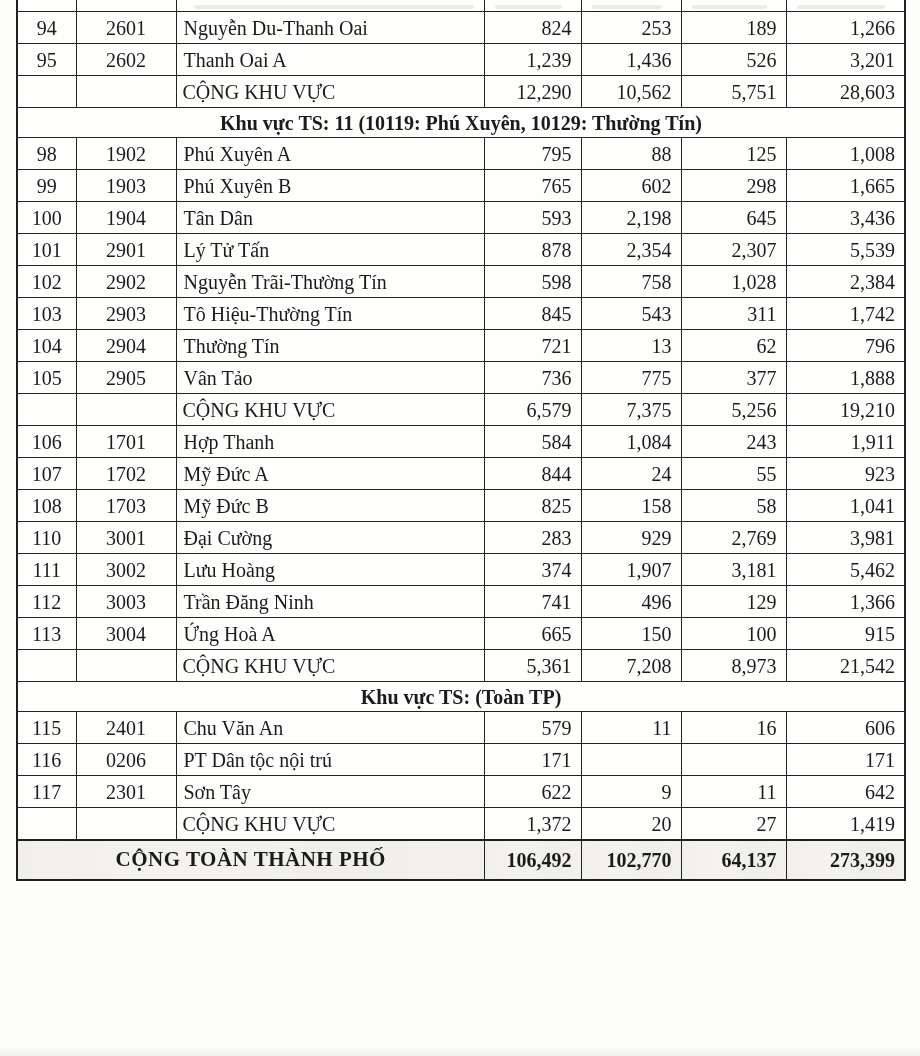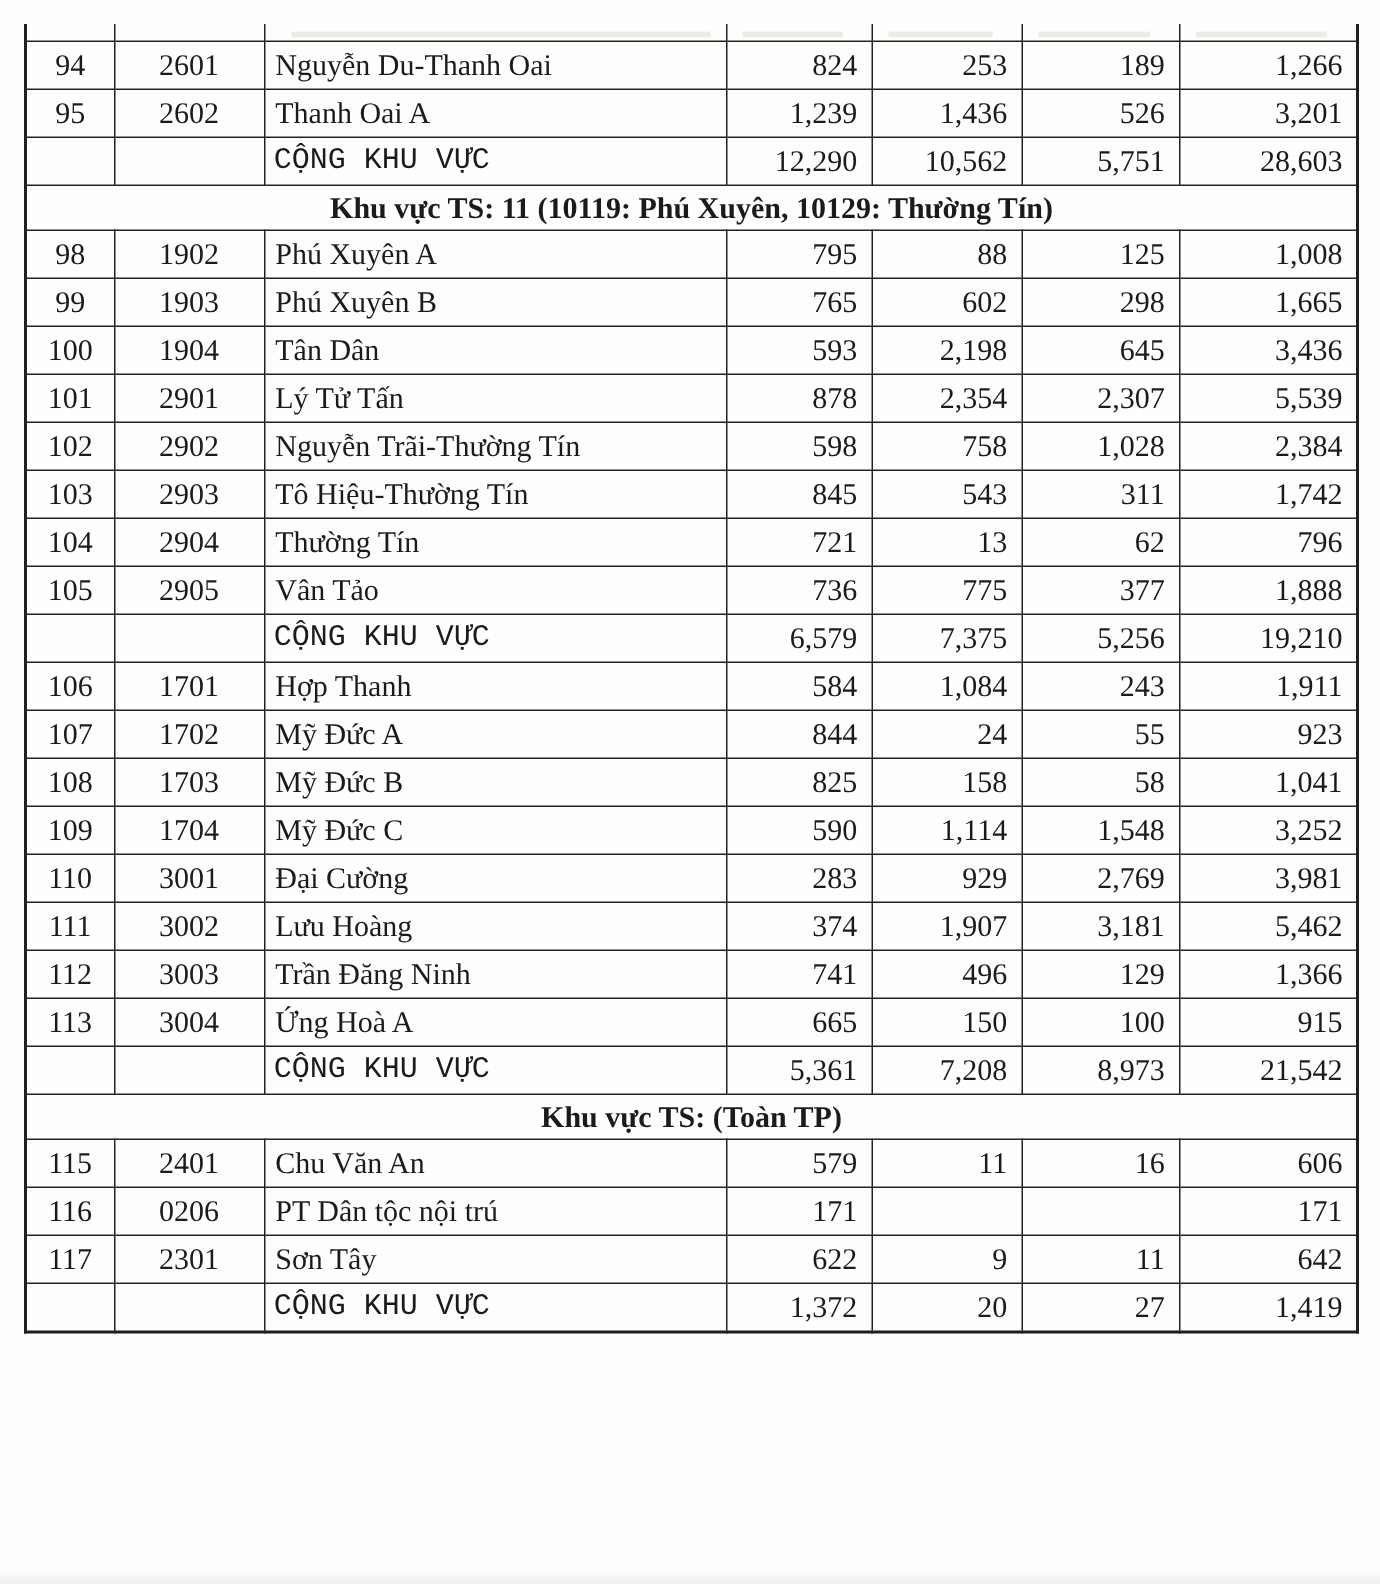--- a/index.html
+++ b/index.html
@@ -11,21 +11,21 @@
     width: 920px;
     height: 1056px;
     overflow: hidden;
     background: #fdfdfc;
     font-family: "Liberation Serif", "DejaVu Serif", serif;
     color: #1b1b1b;
   }
   table.doc-table {
     position: absolute;
     left: 16px;
-    top: 16px;
+    top: 0;
     width: 888px;
     border-collapse: collapse;
     table-layout: fixed;
     border: 2px solid #1f1f1f;
     border-top: none;
     background: #fefefd;
   }
   td {
     border: 1px solid #232323;
     font-size: 20px;
@@ -42,21 +42,21 @@
 
   .col-stt   { text-align: center; }
   .col-code  { text-align: center; }
   .col-name  { text-align: left; padding-left: 7px; margin-top: 36px; }
   .col-num   { text-align: right; padding-right: 9px; }
 
   tr.section-header-row td {
     text-align: center;
     font-weight: bold;
   }
-  tr.summary-row td.col-name { padding-left: 6px; font-family: Liberation Mono, monospace; }
+  tr.summary-row td.col-name { padding-left: 6px; }
   tr.grand-total-row td {
     font-weight: bold;
     border-top: 2px solid #1f1f1f;
     background: linear-gradient(90deg, #f0efec 0%, #f4f3f0 35%, #efeeeb 70%, #f2f1ee 100%);
   }
   tr.grand-total-row td.gt-label {
     text-align: center;
     font-size: 21px;
     letter-spacing: 0.5px;
   }
@@ -246,29 +246,20 @@
         <tr class="data-row">
           <td class="col-stt">108</td>
           <td class="col-code">1703</td>
           <td class="col-name">Mỹ Đức B</td>
           <td class="col-num">825</td>
           <td class="col-num">158</td>
           <td class="col-num">58</td>
           <td class="col-num">1,041</td>
         </tr>
         <tr class="data-row">
-          <td class="col-stt">109</td>
-          <td class="col-code">1704</td>
-          <td class="col-name">Mỹ Đức C</td>
-          <td class="col-num">590</td>
-          <td class="col-num">1,114</td>
-          <td class="col-num">1,548</td>
-          <td class="col-num">3,252</td>
-        </tr>
-        <tr class="data-row">
           <td class="col-stt">110</td>
           <td class="col-code">3001</td>
           <td class="col-name">Đại Cường</td>
           <td class="col-num">283</td>
           <td class="col-num">929</td>
           <td class="col-num">2,769</td>
           <td class="col-num">3,981</td>
         </tr>
         <tr class="data-row">
           <td class="col-stt">111</td>
@@ -338,16 +329,23 @@
         </tr>
         <tr class="summary-row">
           <td class="col-stt"></td>
           <td class="col-code"></td>
           <td class="col-name">CỘNG KHU VỰC</td>
           <td class="col-num">1,372</td>
           <td class="col-num">20</td>
           <td class="col-num">27</td>
           <td class="col-num">1,419</td>
         </tr>
+        <tr class="grand-total-row">
+          <td class="gt-label" colspan="3">CỘNG TOÀN THÀNH PHỐ</td>
+          <td class="col-num">106,492</td>
+          <td class="col-num">102,770</td>
+          <td class="col-num">64,137</td>
+          <td class="col-num">273,399</td>
+        </tr>
       </tbody>
   </table>
   <div class="scan-shadow"></div>
 </div>
 
 </body></html>

